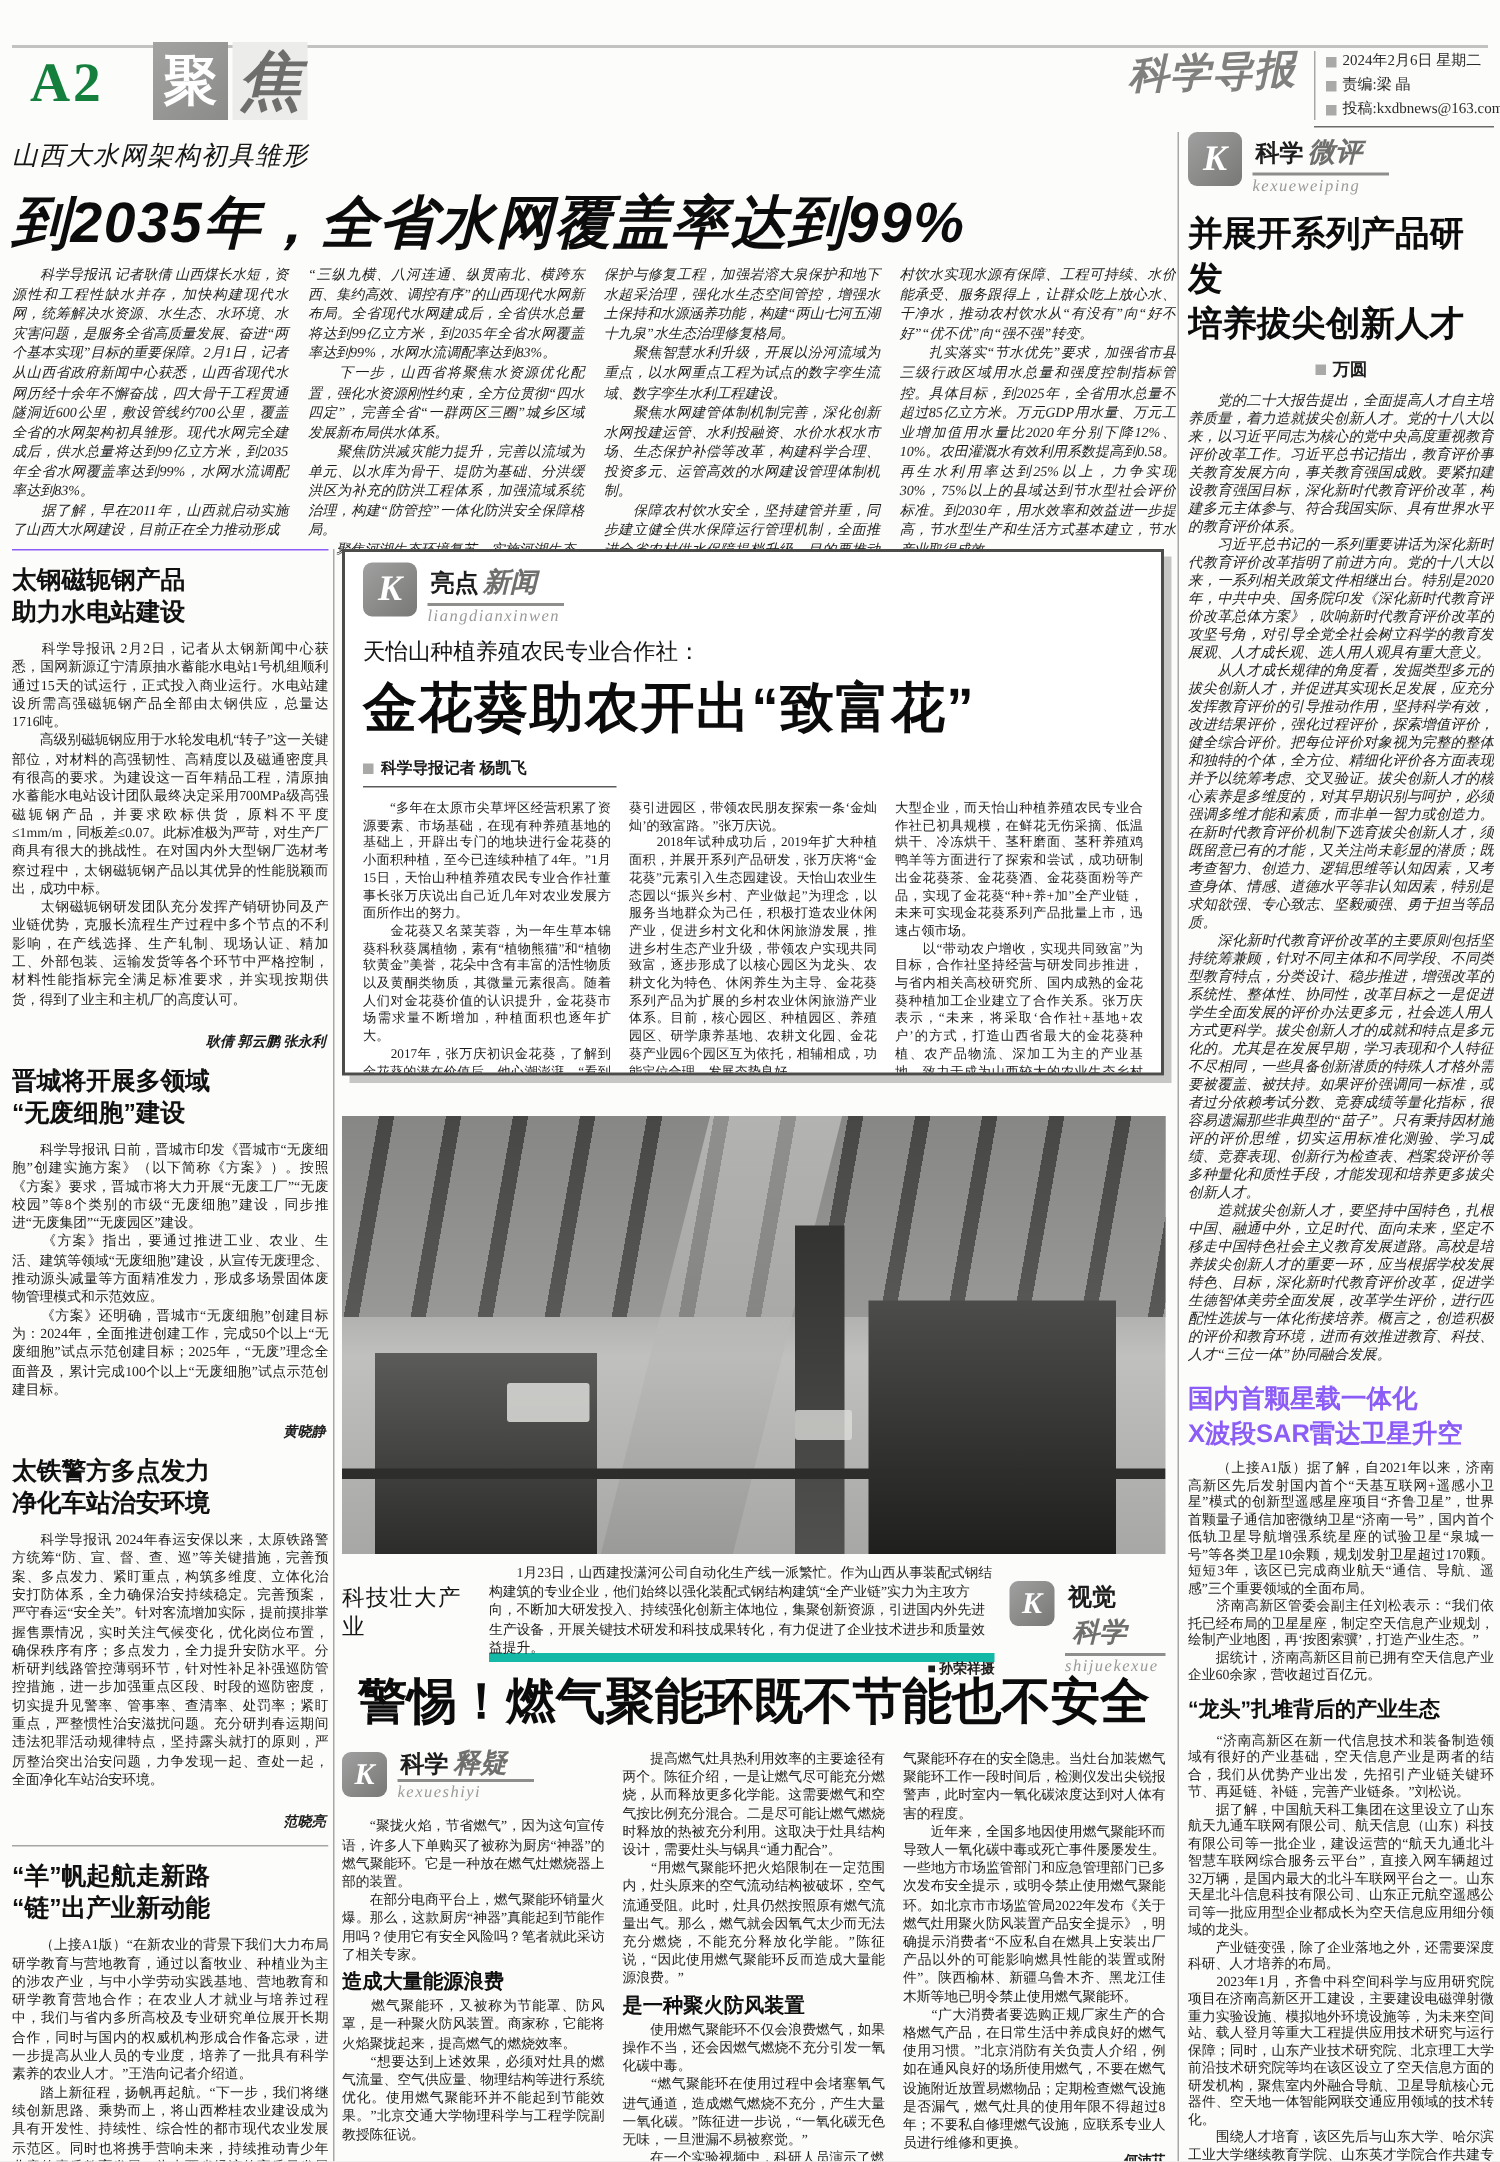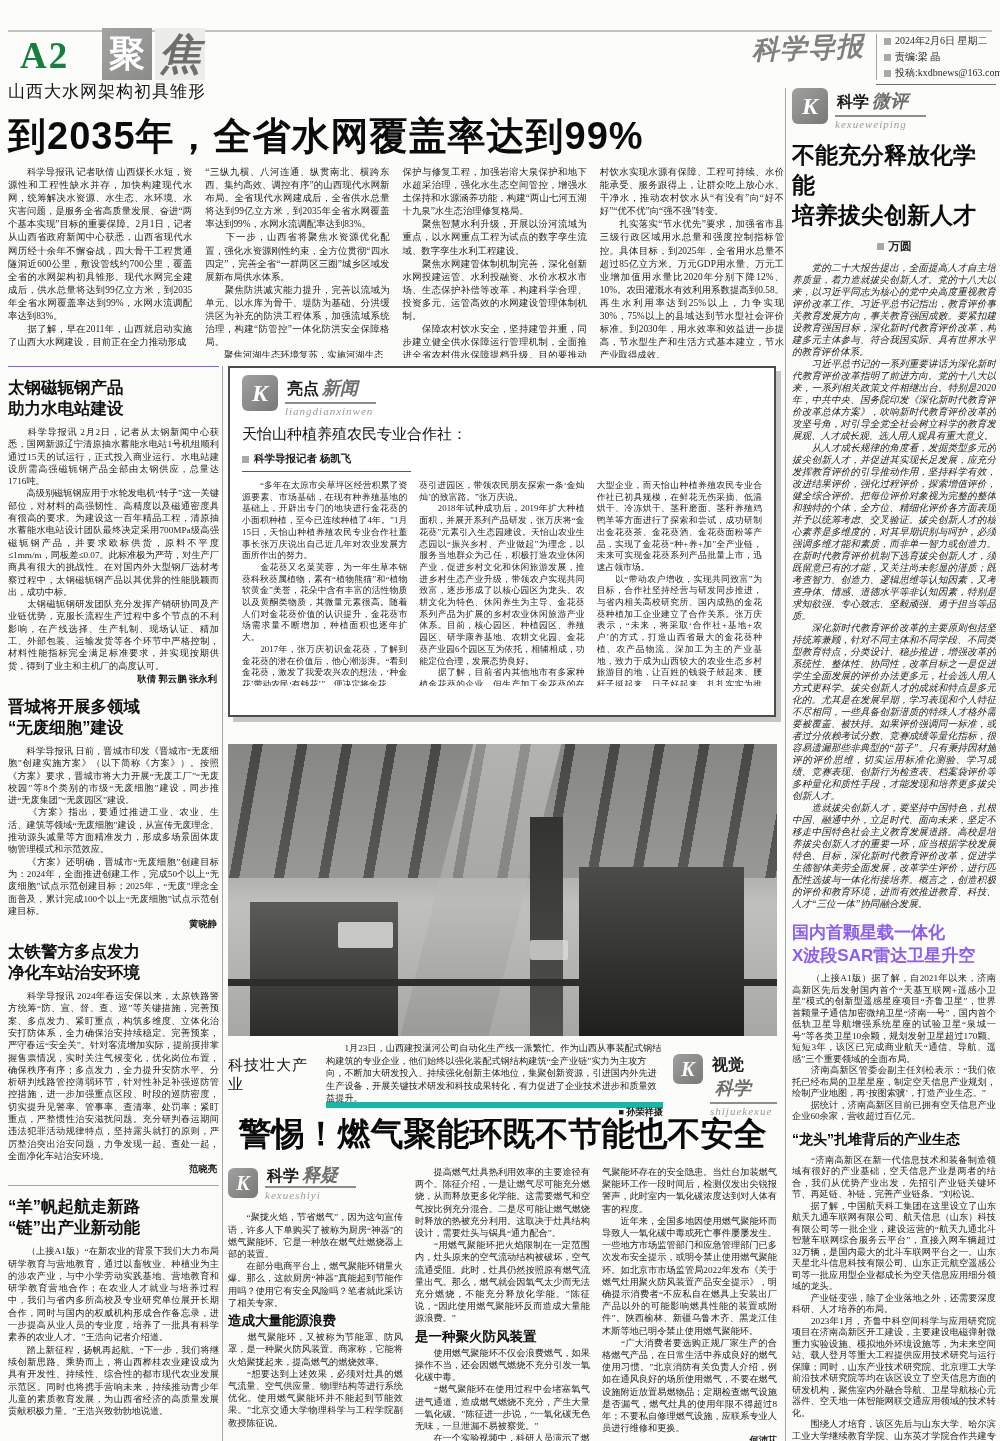--- a/index.html
+++ b/index.html
@@ -20,32 +20,32 @@
              font-weight:bold;font-size:42px;display:flex;align-items:center;justify-content:center;}
   #masthead{left:752px;top:30px;width:118px;font-size:27px;font-weight:bold;font-style:italic;
             color:#80807e;transform:rotate(-2deg);letter-spacing:1px;}
   #hdr-vr{left:876px;top:34px;width:1px;height:46px;}
   #date-block{left:884px;top:33px;width:112px;font-size:10px;line-height:16px;color:#2a2a2a;}
   #date-block .row{display:flex;align-items:center;gap:4px;white-space:nowrap;}
   .sq{display:inline-block;width:7px;height:7px;background:#a9a9a7;flex:0 0 auto;}
   #hdr-underline{left:876px;top:84px;width:120px;height:1px;background:#6b6b69;}
 
   
-  #main-art{left:8px;top:80px;width:776px;}
+  #main-art{left:8px;top:92px;width:776px;font-style:italic;}
   #main-kicker{font-size:17px;color:#161616;letter-spacing:1px;}
   #main-headline{font-size:38px;font-weight:bold;color:#0c0c0c;margin-top:8px;letter-spacing:1px;}
   #main-cols{display:flex;gap:13px;margin-top:4px;height:192px;overflow:hidden;}
   #main-cols .col{flex:1;font-size:9.4px;line-height:13.1px;}
 
   
   #left-col{left:8px;top:366px;width:211px;height:1075px;border-top:1px solid #8b5cf6;overflow:hidden;}
   .l-art{padding-top:10px;}
   .l-title{font-weight:bold;font-size:16.5px;line-height:21px;color:#111;white-space:pre-line;}
   .l-body{margin-top:7px;font-size:9.2px;line-height:12.3px;}
-  .l-sig{text-align:right;font-weight:bold;font-size:9.4px;margin-top:1px;padding-right:2px;}
+  .l-sig{text-align:right;font-weight:bold;font-size:9.4px;margin-top:16px;padding-right:2px;font-style:italic;}
   .l-rule{height:1px;background:#a5a5a3;margin:9px 0 0 0;}
   #vr-left{left:222px;top:366px;width:1px;height:1075px;}
 
   
   #hl-box{left:228px;top:366px;width:548px;height:351px;background:#fff;border:2px solid #4c4c4a;
           box-shadow:5px 5px 0 #c6c6c4;box-sizing:border-box;padding:7px 12px;overflow:hidden;}
   .kbrand{display:flex;align-items:flex-start;gap:7px;}
   .kbox{background:linear-gradient(135deg,#a0a0a0,#787876);color:#fff;border-radius:6px;
         font-weight:bold;font-style:italic;display:flex;align-items:center;justify-content:center;flex:0 0 auto;}
   .kb-36{width:36px;height:36px;font-size:24px;}
@@ -189,20 +189,21 @@
     <div class="kbrand">
       <div class="kbox kb-36">K</div>
       <div>
         <div class="kb-name">
           <span class="kb-bold sans">亮点</span><span class="kb-script">新闻</span>
         </div>
         <div class="kb-pinyin">liangdianxinwen</div>
       </div>
     </div>
     <div id="hl-kicker" class="sans">天怡山种植养殖农民专业合作社：</div>
+    <div id="hl-headline" class="sans">金花葵助农开出“致富花”</div>
     <div>
       <span id="hl-byline">
         <span class="sq"></span>
         <span>科学导报记者 杨凯飞</span>
       </span>
     </div>
     <div id="hl-cols">
       <div class="col txt">　　“多年在太原市尖草坪区经营积累了资源要素、市场基础，在现有种养殖基地的基础上，开辟出专门的地块进行金花葵的小面积种植，至今已连续种植了4年。”1月15日，天怡山种植养殖农民专业合作社董事长张万庆说出自己近几年对农业发展方面所作出的努力。
 　　金花葵又名菜芙蓉，为一年生草本锦葵科秋葵属植物，素有“植物熊猫”和“植物软黄金”美誉，花朵中含有丰富的活性物质以及黄酮类物质，其微量元素很高。随着人们对金花葵价值的认识提升，金花葵市场需求量不断增加，种植面积也逐年扩大。
 　　2017年，张万庆初识金花葵，了解到金花葵的潜在价值后，他心潮澎湃。“看到金花葵，激发了我爱农兴农的想法，‘种金花’带动农民‘有钱花’”，便决定将金花</div>
@@ -284,21 +285,21 @@
   <div id="right-col" class="abs">
     <div class="kbrand">
       <div class="kbox kb-36">K</div>
       <div>
         <div class="kb-name">
           <span class="kb-bold sans">科学</span><span class="kb-script">微评</span>
         </div>
         <div class="kb-pinyin">kexueweiping</div>
       </div>
     </div>
-    <div id="wp-headline" class="sans">不能充分释放化学能
+    <div id="wp-headline" class="sans">并展开系列产品研发
 培养拔尖创新人才</div>
     <div id="wp-author">
       <span class="sq"></span>
       <span>万圆</span>
     </div>
     <div id="wp-body" class="txt">　　党的二十大报告提出，全面提高人才自主培养质量，着力造就拔尖创新人才。党的十八大以来，以习近平同志为核心的党中央高度重视教育评价改革工作。习近平总书记指出，教育评价事关教育发展方向，事关教育强国成败。要紧扣建设教育强国目标，深化新时代教育评价改革，构建多元主体参与、符合我国实际、具有世界水平的教育评价体系。
 　　习近平总书记的一系列重要讲话为深化新时代教育评价改革指明了前进方向。党的十八大以来，一系列相关政策文件相继出台。特别是2020年，中共中央、国务院印发《深化新时代教育评价改革总体方案》，吹响新时代教育评价改革的攻坚号角，对引导全党全社会树立科学的教育发展观、人才成长观、选人用人观具有重大意义。
 　　从人才成长规律的角度看，发掘类型多元的拔尖创新人才，并促进其实现长足发展，应充分发挥教育评价的引导推动作用，坚持科学有效，改进结果评价，强化过程评价，探索增值评价，健全综合评价。把每位评价对象视为完整的整体和独特的个体，全方位、精细化评价各方面表现并予以统筹考虑、交叉验证。拔尖创新人才的核心素养是多维度的，对其早期识别与呵护，必须强调多维才能和素质，而非单一智力或创造力。在新时代教育评价机制下选育拔尖创新人才，须既留意已有的才能，又关注尚未彰显的潜质；既考查智力、创造力、逻辑思维等认知因素，又考查身体、情感、道德水平等非认知因素，特别是求知欲强、专心致志、坚毅顽强、勇于担当等品质。
 　　深化新时代教育评价改革的主要原则包括坚持统筹兼顾，针对不同主体和不同学段、不同类型教育特点，分类设计、稳步推进，增强改革的系统性、整体性、协同性，改革目标之一是促进学生全面发展的评价办法更多元，社会选人用人方式更科学。拔尖创新人才的成就和特点是多元化的。尤其是在发展早期，学习表现和个人特征不尽相同，一些具备创新潜质的特殊人才格外需要被覆盖、被扶持。如果评价强调同一标准，或者过分依赖考试分数、竞赛成绩等量化指标，很容易遗漏那些非典型的“苗子”。只有秉持因材施评的评价思维，切实运用标准化测验、学习成绩、竞赛表现、创新行为检查表、档案袋评价等多种量化和质性手段，才能发现和培养更多拔尖创新人才。
 　　造就拔尖创新人才，要坚持中国特色，扎根中国、融通中外，立足时代、面向未来，坚定不移走中国特色社会主义教育发展道路。高校是培养拔尖创新人才的重要一环，应当根据学校发展特色、目标，深化新时代教育评价改革，促进学生德智体美劳全面发展，改革学生评价，进行匹配性选拔与一体化衔接培养。概言之，创造积极的评价和教育环境，进而有效推进教育、科技、人才“三位一体”协同融合发展。</div>

